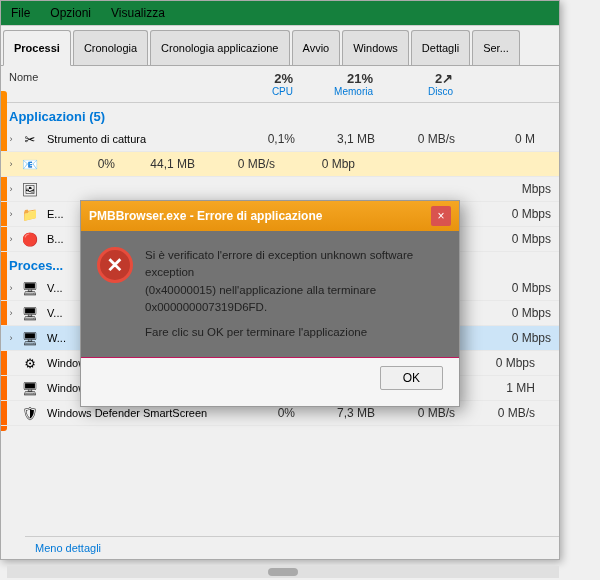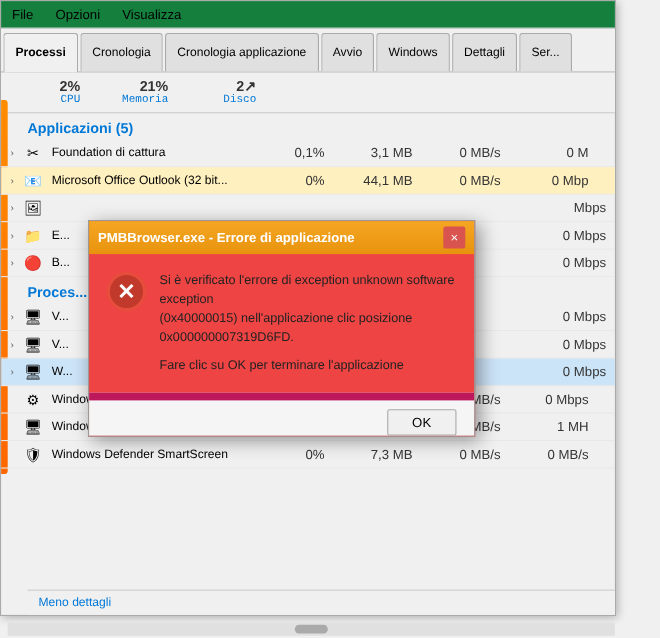--- a/index.html
+++ b/index.html
@@ -84,25 +84,24 @@
       color: #333;
     }
     .col-header .pct {
       font-size: 13px;
       font-weight: 600;
       color: #333;
     }
     .col-header .label {
       font-size: 10px;
       color: #0078d7;
-      font-family: Liberation Mono, monospace;
     }
 
     .section-header {
-      padding: 6px 8px 3px 24px;
+      padding: 6px 8px 3px 8px;
       font-size: 13px;
       color: #0078d7;
       font-weight: 600;
     }
 
     .process-row {
       display: flex;
       align-items: center;
       padding: 3px 0;
       border-bottom: 1px solid #e8e8e8;
@@ -192,22 +191,22 @@
     .dialog-overlay {
       position: absolute;
       top: 0; left: 0; right: 0; bottom: 0;
       background: transparent;
       z-index: 100;
     }
     .dialog {
       position: absolute;
       top: 200px;
       left: 80px;
-      width: 352px;
-      background: #ef4444;
+      width: 380px;
+      background: #737373;
       border: 1px solid #999;
       box-shadow: 4px 4px 16px rgba(0,0,0,0.4);
       z-index: 101;
     }
     .dialog-titlebar {
       background: linear-gradient(180deg, #f5a623 0%, #e8930e 100%);
       padding: 5px 8px;
       display: flex;
       align-items: center;
       justify-content: space-between;
@@ -248,24 +247,24 @@
       flex-shrink: 0;
       border: 3px solid #e74c3c;
     }
     .dialog-text {
       font-size: 11.5px;
       line-height: 1.5;
       color: #222;
     }
     .dialog-text p { margin-bottom: 8px; }
     .dialog-footer {
-      padding: 8px 16px 0 16px;
+      padding: 8px 16px 16px 16px;
       text-align: right;
       background: #f5f5f5;
-      border-top: 7px solid #be185d;
+      border-top: 1px solid #be185d;
     }
     .ok-button {
       padding: 4px 22px;
       background: #f0f0f0;
       border: 1px solid #aaa;
       font-size: 12px;
       cursor: pointer;
       border-radius: 2px;
     }
 
@@ -290,20 +289,21 @@
     <div class="tab active">Processi</div>
     <div class="tab">Cronologia</div>
     <div class="tab">Cronologia applicazione</div>
     <div class="tab">Avvio</div>
     <div class="tab">Windows</div>
     <div class="tab">Dettagli</div>
     <div class="tab">Ser...</div>
   </div>
 
   <div class="col-headers">
+    <div class="col-name">Nome</div>
     <div class="col-header">
       <div class="pct">2%</div>
       <div class="label">CPU</div>
     </div>
     <div class="col-header">
       <div class="pct">21%</div>
       <div class="label">Memoria</div>
     </div>
     <div class="col-header">
       <div class="pct">2↗</div>
@@ -313,31 +313,30 @@
 
   <div class="accent-bar"></div>
 
   <div class="main-content">
 
     <div class="section-header">Applicazioni (5)</div>
 
     <div class="process-row">
       <div class="expand-btn">›</div>
       <div class="proc-icon">✂</div>
-      <div class="proc-name">Foundation di cattura</div>
+      <div class="proc-name">Strumento di cattura</div>
       <div class="proc-val">0,1%</div>
       <div class="proc-val">3,1 MB</div>
       <div class="proc-val">0 MB/s</div>
       <div class="proc-val">0 M</div>
     </div>
 
     <div class="process-row highlighted">
       <div class="expand-btn">›</div>
       <div class="proc-icon">📧</div>
-      <div class="proc-name">Microsoft Office Outlook (32 bit...</div>
       <div class="proc-val">0%</div>
       <div class="proc-val">44,1 MB</div>
       <div class="proc-val">0 MB/s</div>
       <div class="proc-val">0 Mbp</div>
     </div>
 
     <div class="process-row">
       <div class="expand-btn">›</div>
       <div class="proc-icon">🖼</div>
       <div class="proc-name"></div>
@@ -419,21 +418,21 @@
   <div class="dialog">
     <div class="dialog-titlebar">
       <span>PMBBrowser.exe - Errore di applicazione</span>
       <button class="dialog-close">×</button>
     </div>
     <div class="dialog-body">
       <div class="error-icon">✕</div>
       <div class="dialog-text">
         <p>
           <span>Si è verificato l'errore di exception unknown software exception</span><br>
-          <span>(0x40000015) nell'applicazione clic posizione</span><br>
+          <span>(0x40000015) nell'applicazione alla terminare</span><br>
           <span>0x000000007319D6FD.</span>
         </p>
         <p>Fare clic su OK per terminare l'applicazione</p>
       </div>
     </div>
     <div class="dialog-footer">
       <button class="ok-button">OK</button>
     </div>
   </div>
 </div>

